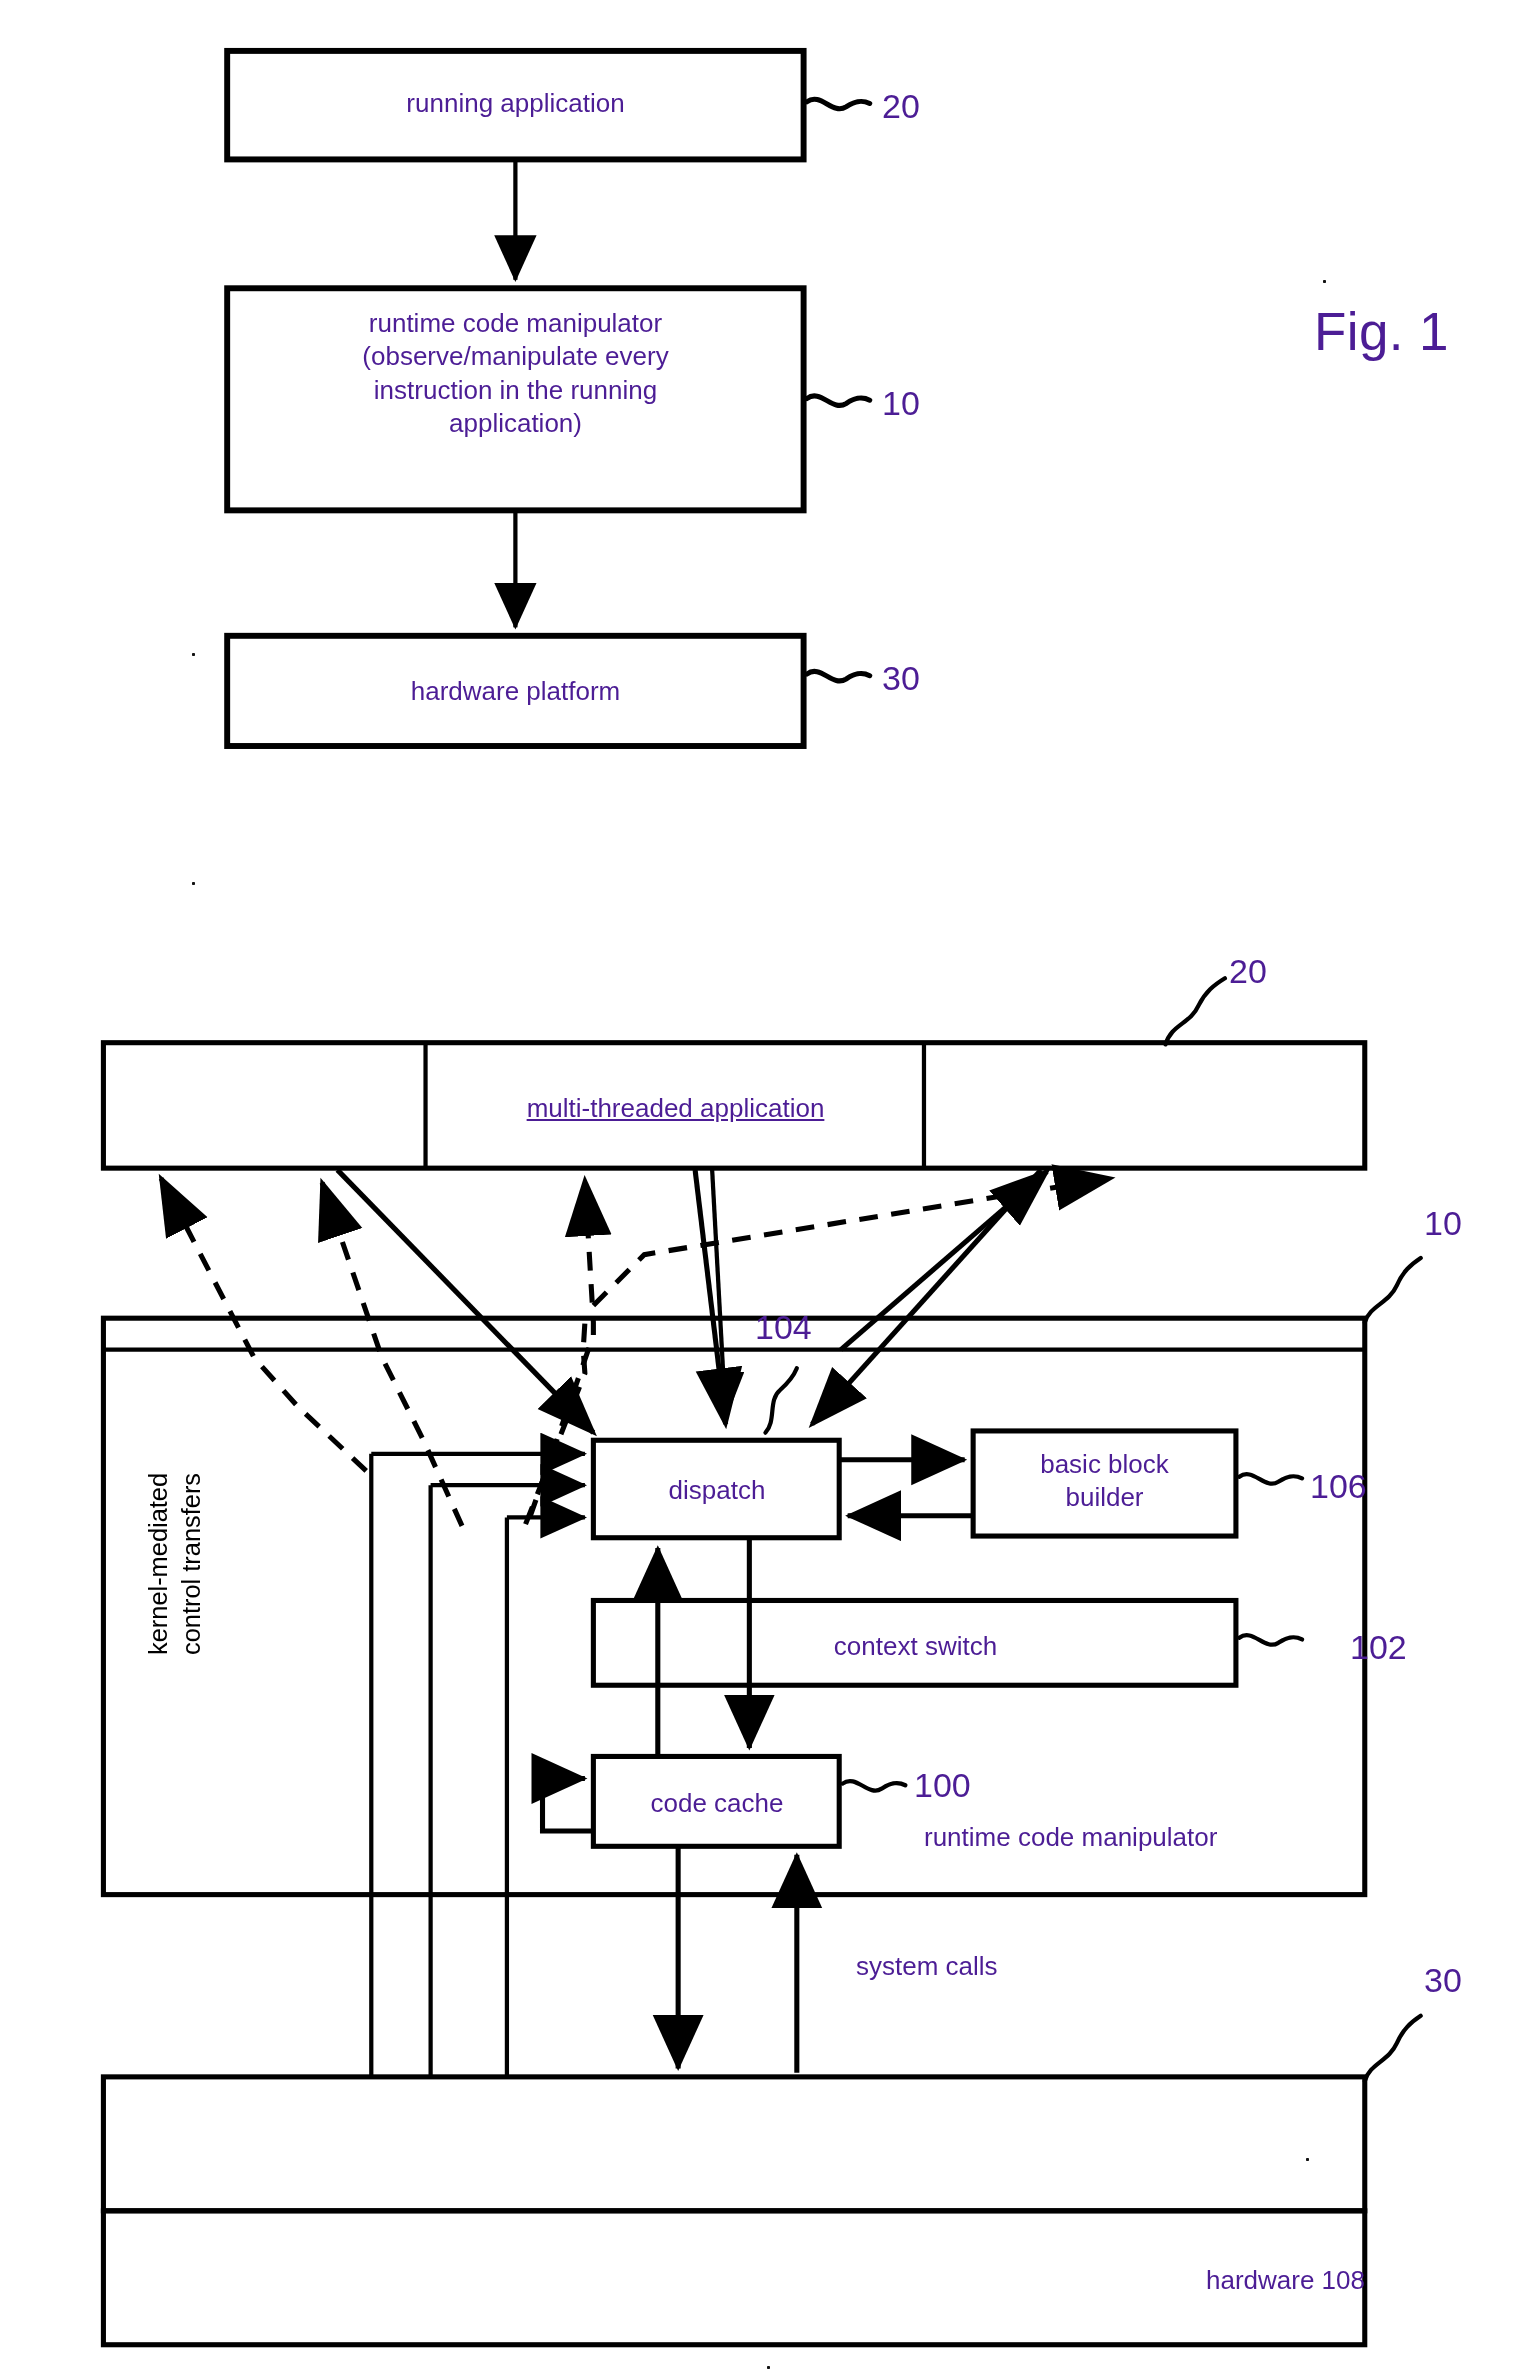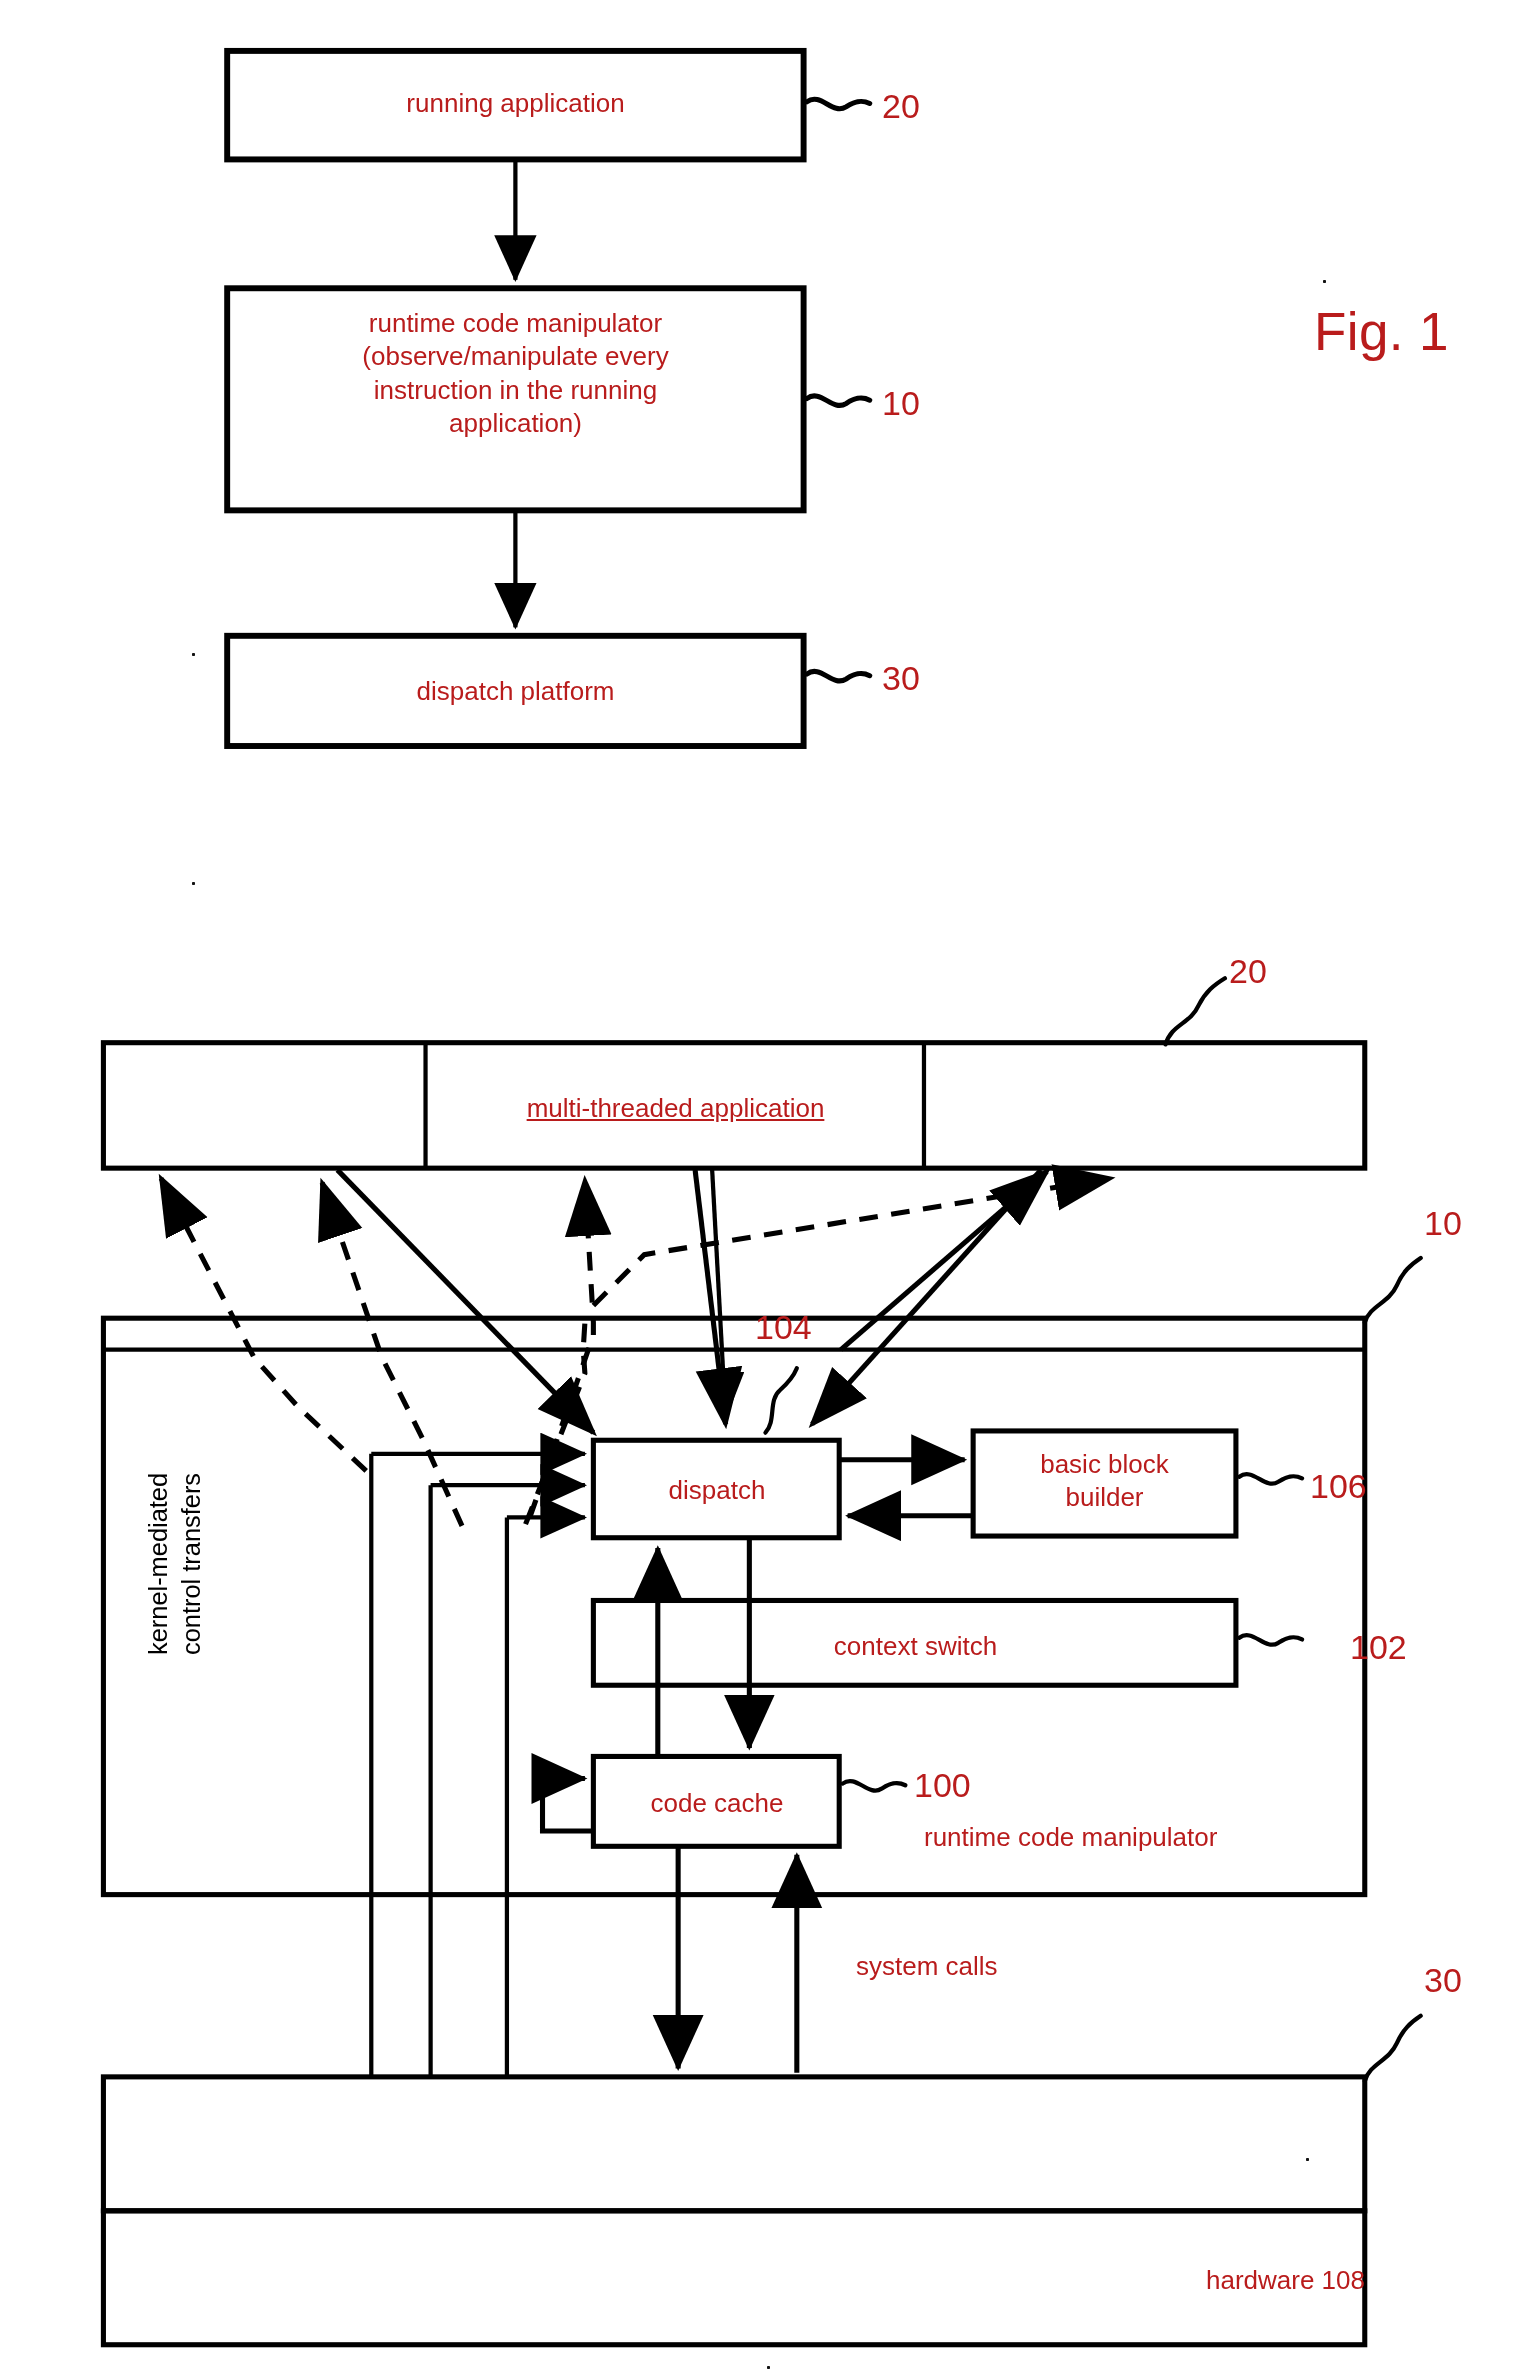--- a/index.html
+++ b/index.html
@@ -26,21 +26,21 @@
     left: 0; top: 0;
     width: 1536px;
     height: 2377px;
     pointer-events: none;
   }
   .txt {
     position: absolute;
     text-align: center;
     line-height: 1.28;
     white-space: pre;
-    color: #b91c1c;
+    color: #4c1d95;
   }
   .fig-title {
     font-size: 53px;
     letter-spacing: 0.4px;
   }
   .box-label {
     font-size: 26px;
   }
   .ref-num {
     font-size: 34px;
@@ -190,21 +190,21 @@
 
   <div class="txt fig-title" style="left:1246px; top:298px; width:271px; text-align:center;">Fig. 1</div>
 
   <div class="txt box-label" style="left:227px; top:87px; width:577px;">running application</div>
 
   <div class="txt box-label" style="left:244px; top:307px; width:543px;">runtime code manipulator
 (observe/manipulate every
 instruction in the running
 application)</div>
 
-  <div class="txt box-label" style="left:227px; top:675px; width:577px;">dispatch platform</div>
+  <div class="txt box-label" style="left:227px; top:675px; width:577px;">hardware platform</div>
 
   <div class="txt ref-num" style="left:882px; top:85px; width:76px; text-align:left;">20</div>
   <div class="txt ref-num" style="left:882px; top:382px; width:76px; text-align:left;">10</div>
   <div class="txt ref-num" style="left:882px; top:657px; width:76px; text-align:left;">30</div>
 
   <div class="speck" style="left:192px; top:653px;"></div>
   <div class="speck" style="left:1323px; top:280px;"></div>
 
 
   <div class="speck" style="left:192px; top:882px;"></div>

